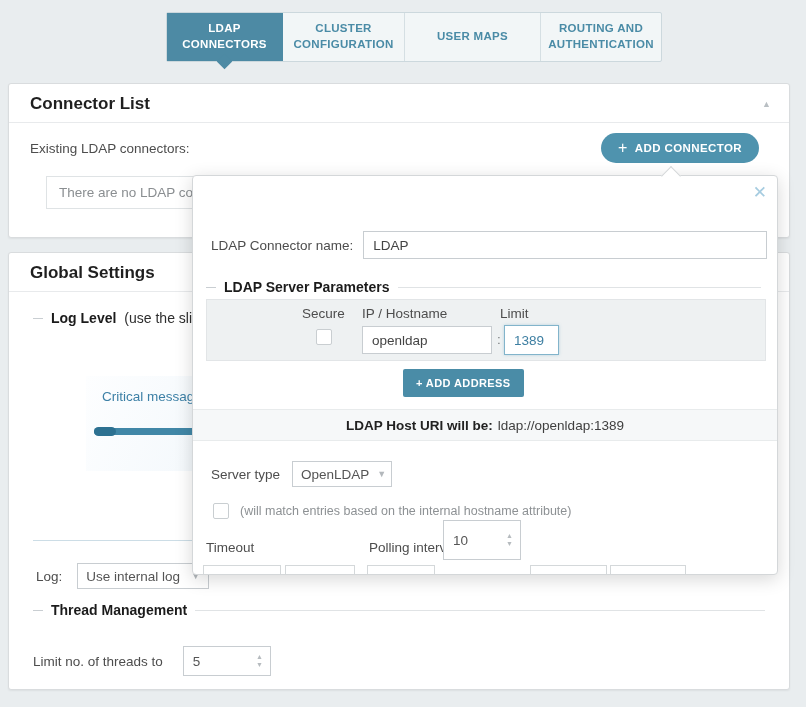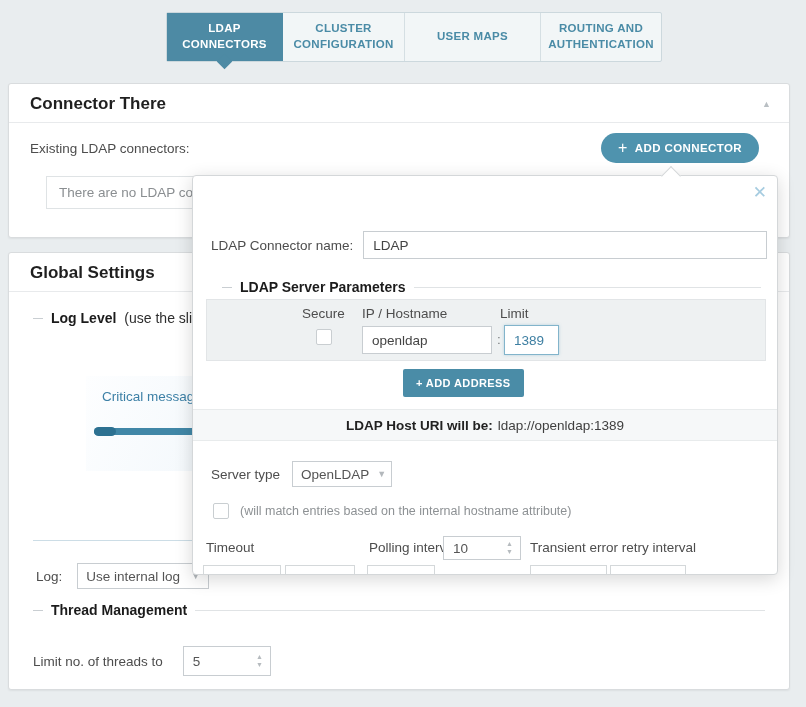--- a/index.html
+++ b/index.html
@@ -72,21 +72,21 @@
              border:1px solid #d4d7d9; border-radius:4px; box-shadow:0 4px 18px rgba(0,0,0,.16);
              overflow:hidden; z-index:10; }
   .popover-notch { position:absolute; left:664px; top:169px; width:14px; height:14px; background:#fff;
                    border-left:1px solid #d4d7d9; border-top:1px solid #d4d7d9; transform:rotate(45deg);
                    z-index:11; }
   .close-x { position:absolute; top:6px; right:10px; color:#a6cce0; font-size:17px; cursor:pointer; }
   .name-row { position:absolute; left:18px; top:55px; height:28px; display:flex; align-items:center; gap:10px; }
   .text-input { height:28px; border:1px solid #c8cdd1; font-size:13.5px; color:#444; padding:0 9px;
                 font-family:inherit; outline:none; background:#fff; }
   .name-input { width:404px; }
-  .sp-legend { position:absolute; left:29px; right:16px; top:103px; }
+  .sp-legend { position:absolute; left:13px; right:16px; top:103px; }
   .param-box { position:absolute; left:13px; top:123px; width:560px; height:62px; background:#eef1f2;
                border:1px solid #e2e5e7; }
   .param-box .hdr { position:absolute; top:6px; font-size:13.5px; color:#4d4d4d; }
   .hdr-secure { left:95px; } .hdr-host { left:155px; } .hdr-port { left:293px; }
   .checkbox { width:16px; height:16px; border:1px solid #c9ced1; background:#fff; border-radius:2px;
               cursor:pointer; flex:none; }
   .cb-secure { position:absolute; left:109px; top:29px; }
   .host-input { position:absolute; left:155px; top:26px; width:130px; height:28px; }
   .colon { position:absolute; left:290px; top:32px; color:#7a7e81; font-size:13.5px; }
   .port-input { position:absolute; left:297px; top:25px; width:55px; height:30px; border:1px solid #82b4cb;
@@ -100,38 +100,38 @@
   .uri-strip b { color:#222; }
   .server-type-row { position:absolute; left:18px; top:285px; display:flex; align-items:center; gap:12px;
                      font-size:13.5px; color:#4d4d4d; }
   .st-select { width:100px; }
   .clustered-row { position:absolute; left:20px; top:327px; display:flex; align-items:center; gap:9px;
                    font-size:13.5px; }
   .clustered-label { color:#2e2e2e; font-weight:bold; }
   .clustered-note { color:#8d9194; font-size:12.5px; margin-left:2px; }
   .pp-label { position:absolute; top:364px; font-size:13.5px; color:#4d4d4d; white-space:nowrap; }
   .lbl-timeout { left:13px; } .lbl-polling { left:176px; } .lbl-transient { left:337px; }
-  .polling-input { position:absolute; left:250px; top:360px; width:78px; height:24px; }
+  .polling-input { position:absolute; left:250px; top:344px; width:78px; height:40px; }
   .partial { position:absolute; top:389px; height:28px; border:1px solid #d4d8da; background:#fff; }
 </style>
 </head>
 <body>
 
 <div class="stage">
 
   <nav class="tabbar">
     <div class="tab active">LDAP CONNECTORS</div>
     <div class="tab">CLUSTER CONFIGURATION</div>
     <div class="tab">USER MAPS</div>
     <div class="tab">ROUTING AND AUTHENTICATION</div>
   </nav>
 
   <section class="panel panel-connector">
     <header class="panel-header">
-      <span>Connector There</span>
+      <span>Connector List</span>
       <span class="collapse-icon">▲</span>
     </header>
     <div class="connector-row">
       <span class="field-label">Existing LDAP connectors:</span>
       <button class="add-btn">
         <span class="plus">+</span>
         <span>ADD CONNECTOR</span>
       </button>
     </div>
     <div class="empty-box">There are no LDAP conne</div>
@@ -230,21 +230,20 @@
 
     <span class="pp-label lbl-timeout">Timeout</span>
     <span class="pp-label lbl-polling">Polling interval</span>
     <div class="spin-box polling-input">
       <input value="10" style="">
       <span class="spinner">
         <span>▲</span>
         <span>▼</span>
       </span>
     </div>
-    <span class="pp-label lbl-transient">Transient error retry interval</span>
 
     <div class="partial" style="left:10px;width:78px;"></div>
     <div class="partial" style="left:92px;width:70px;"></div>
     <div class="partial" style="left:174px;width:68px;"></div>
     <div class="partial" style="left:337px;width:77px;"></div>
     <div class="partial" style="left:417px;width:76px;"></div>
   </div>
 
 </div>
 

